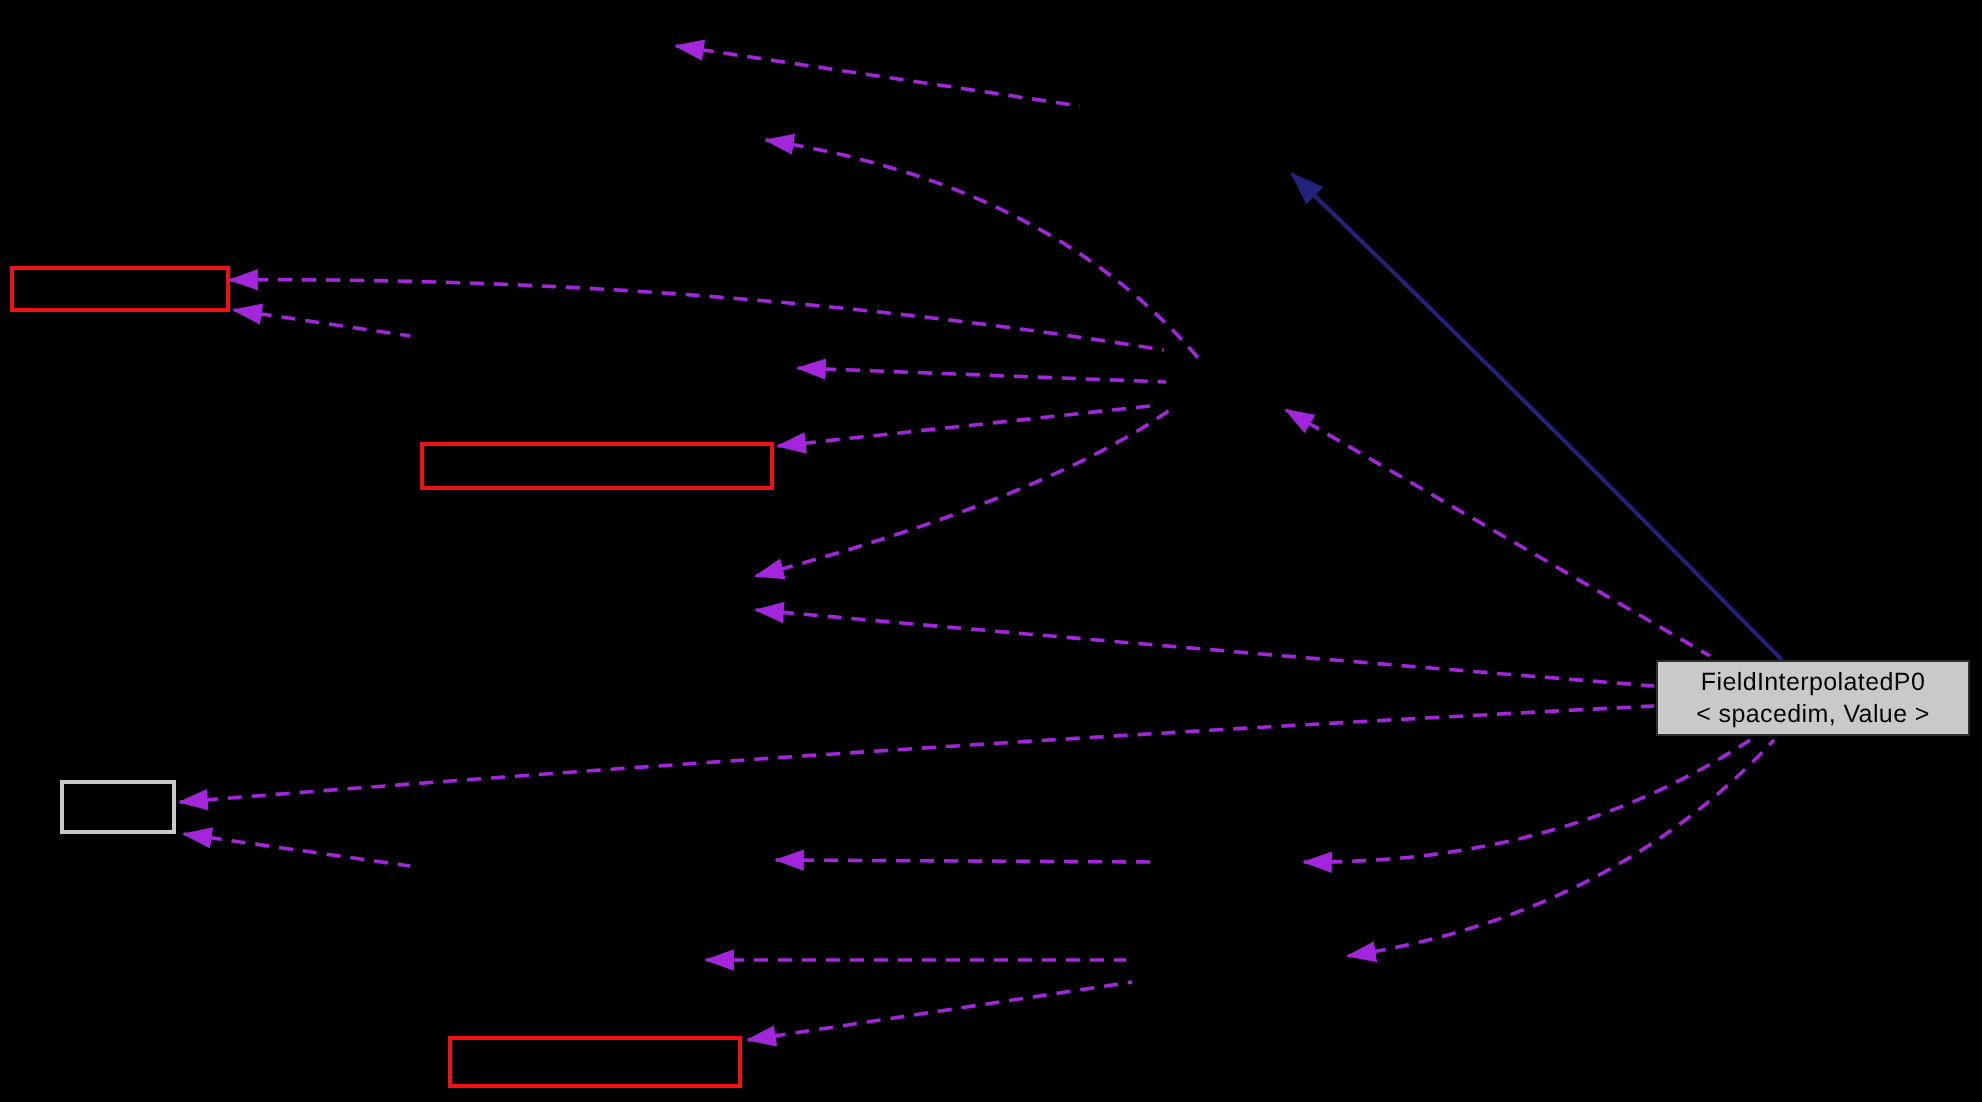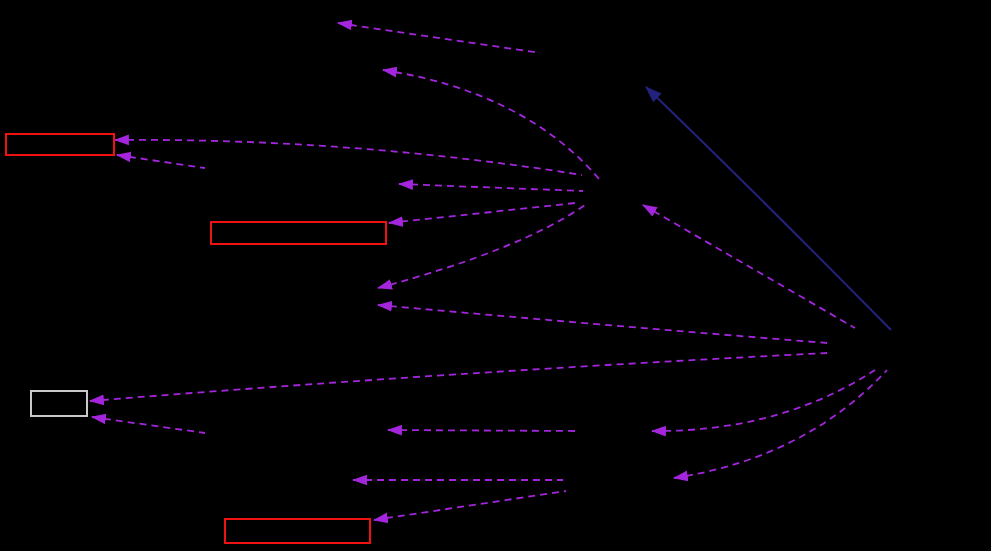--- a/index.html
+++ b/index.html
@@ -45,18 +45,22 @@
         <path d="M388,430 L577,431" fill="none" stroke="#A325DC" stroke-width="1.8" stroke-dasharray="7,5" marker-start="url(#arrow-usage)"></path>
         <path d="M643,205 L855,328" fill="none" stroke="#A325DC" stroke-width="1.8" stroke-dasharray="7,5" marker-start="url(#arrow-usage)"></path>
         <path d="M652,431 Q780,432 875,370" fill="none" stroke="#A325DC" stroke-width="1.8" stroke-dasharray="7,5" marker-start="url(#arrow-usage)"></path>
         <path d="M353,480 L563,480" fill="none" stroke="#A325DC" stroke-width="1.8" stroke-dasharray="7,5" marker-start="url(#arrow-usage)"></path>
         <path d="M374,520 L566,491" fill="none" stroke="#A325DC" stroke-width="1.8" stroke-dasharray="7,5" marker-start="url(#arrow-usage)"></path>
         <path d="M674,478 Q805,458 887,370" fill="none" stroke="#A325DC" stroke-width="1.8" stroke-dasharray="7,5" marker-start="url(#arrow-usage)"></path>
         <path d="M646,87 Q748,185 891,330" fill="none" stroke="#23237E" stroke-width="2" marker-start="url(#arrow-inheritance)"></path>
       </g>
   </svg>
 
+  <div class="main-node" style="background: rgb(201, 201, 201); border-color: rgb(46, 46, 46); color: rgb(0, 0, 0);">
+    <span class="lbl">FieldInterpolatedP0</span>
+    <span class="lbl">&lt; spacedim, Value &gt;</span>
+  </div>
 
 <div class="node" style="left: 5px; top: 133px; width: 110px; height: 23px; border: 2px solid rgb(240, 18, 18);"></div>
     <div class="node" style="left: 210px; top: 221px; width: 177px; height: 24px; border: 2px solid rgb(240, 18, 18);"></div>
     <div class="node" style="left: 30px; top: 390px; width: 58px; height: 27px; border: 2px solid rgb(201, 201, 201);"></div>
     <div class="node" style="left: 224px; top: 518px; width: 147px; height: 26px; border: 2px solid rgb(240, 18, 18);"></div>
   </div>
 
 </body></html>

